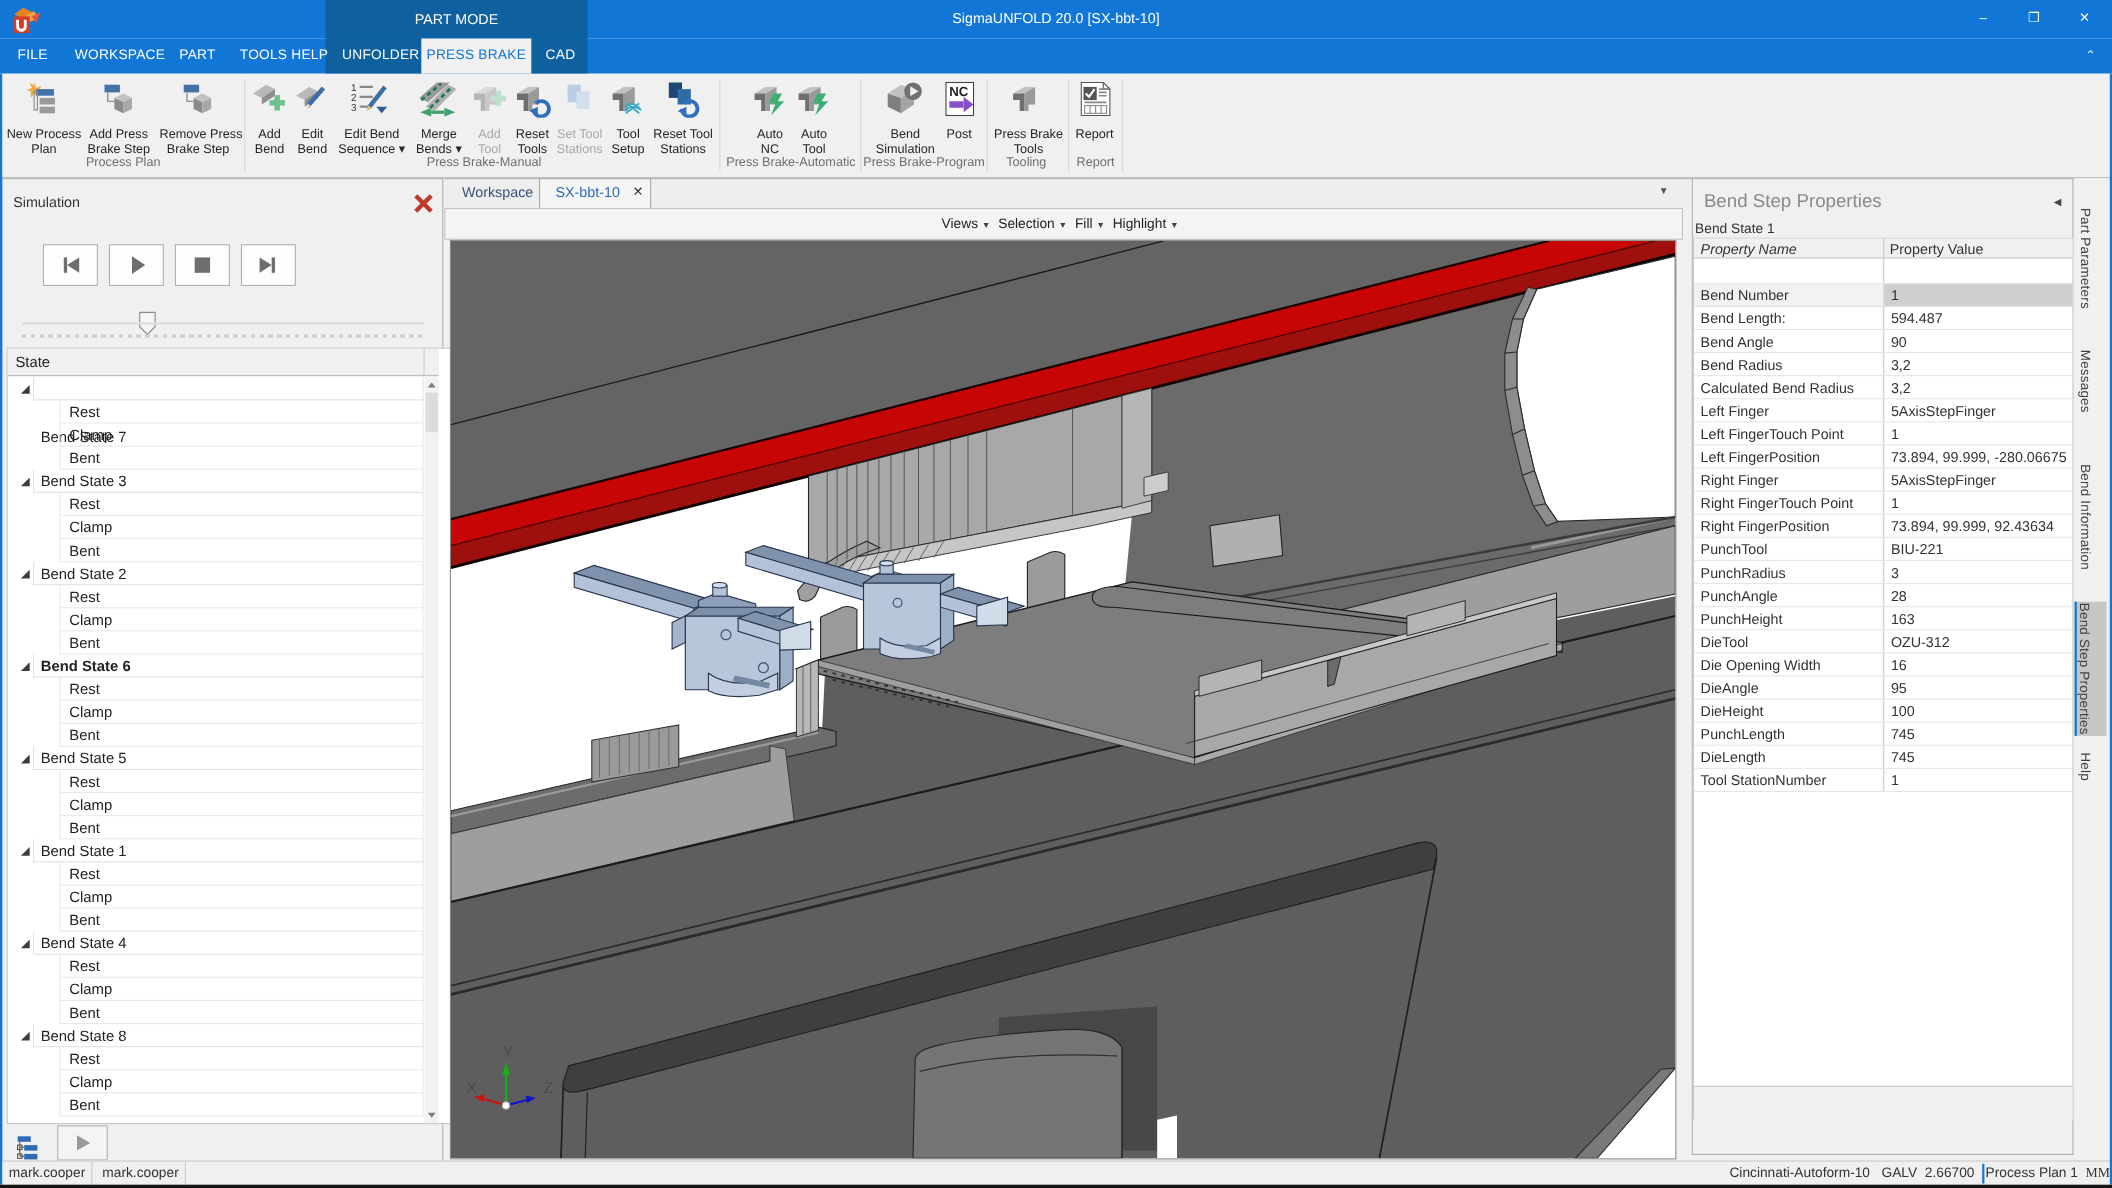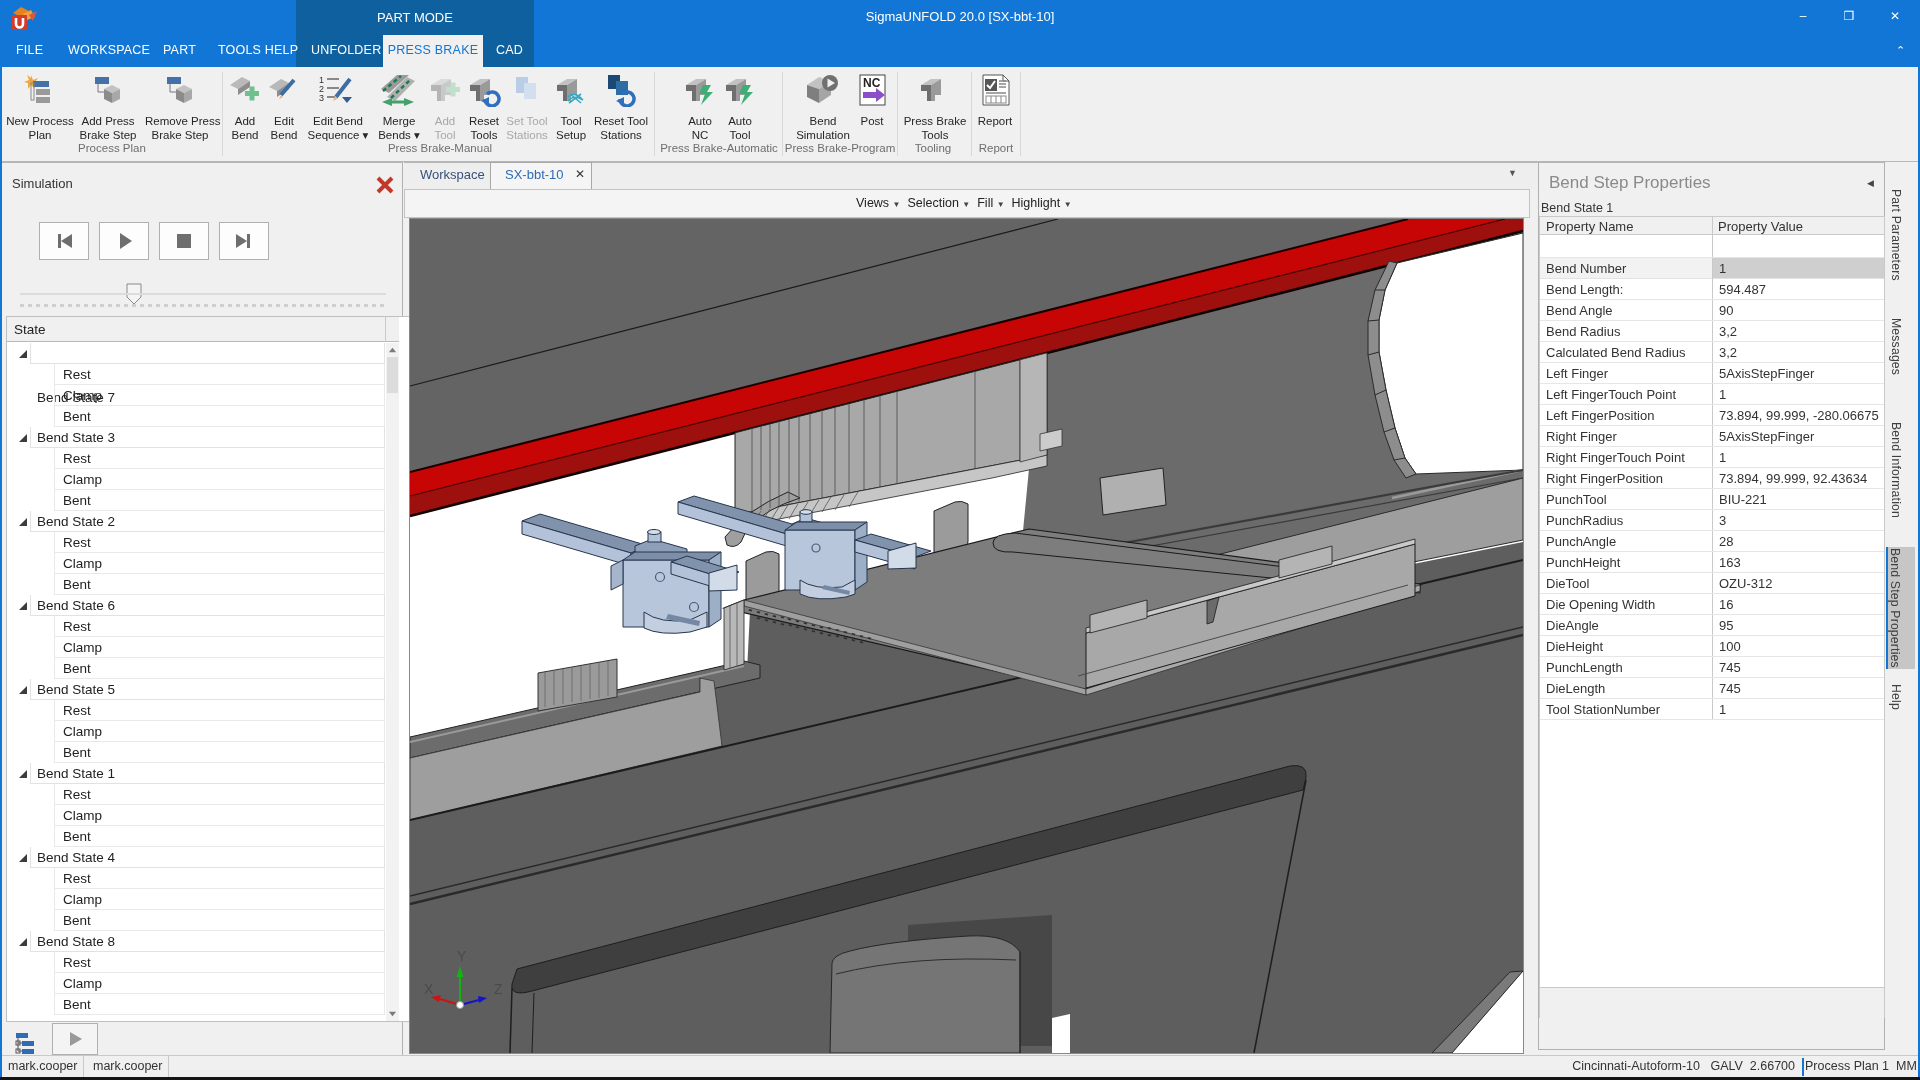--- a/index.html
+++ b/index.html
@@ -407,21 +407,21 @@
 <div style="position:absolute;left:47px;top:215px;width:331px;height:21px;border:1px solid #e9e9e9;border-top:none;"></div>
 <div style="position:absolute;left:56px;top:218px;font-size:13.5px;color:#222;">Rest</div>
 <div style="position:absolute;left:47px;top:236px;width:331px;height:21px;border:1px solid #e9e9e9;border-top:none;"></div>
 <div style="position:absolute;left:56px;top:239px;font-size:13.5px;color:#222;">Clamp</div>
 <div style="position:absolute;left:47px;top:257px;width:331px;height:21px;border:1px solid #e9e9e9;border-top:none;"></div>
 <div style="position:absolute;left:56px;top:260px;font-size:13.5px;color:#222;">Bent</div>
 <div style="position:absolute;left:23px;top:278px;width:355px;height:21px;border:1px solid #e2e2e2;border-top:none;"></div>
 <svg style="position:absolute;left:11px;top:284px;" width="10" height="10" viewBox="0 0 10 10">
         <polygon points="9,1 9,9 1,9" fill="#3c3c3c"></polygon>
       </svg>
-<div style="position:absolute;left:30px;top:281px;font-size:13.5px;color:#222;">Bend State 6</div>
+<div style="position:absolute;left:30px;top:281px;font-size:13.5px;color:#222;font-weight:bold;">Bend State 6</div>
 <div style="position:absolute;left:47px;top:299px;width:331px;height:21px;border:1px solid #e9e9e9;border-top:none;"></div>
 <div style="position:absolute;left:56px;top:302px;font-size:13.5px;color:#222;">Rest</div>
 <div style="position:absolute;left:47px;top:320px;width:331px;height:21px;border:1px solid #e9e9e9;border-top:none;"></div>
 <div style="position:absolute;left:56px;top:323px;font-size:13.5px;color:#222;">Clamp</div>
 <div style="position:absolute;left:47px;top:341px;width:331px;height:21px;border:1px solid #e9e9e9;border-top:none;"></div>
 <div style="position:absolute;left:56px;top:344px;font-size:13.5px;color:#222;">Bent</div>
 <div style="position:absolute;left:23px;top:362px;width:355px;height:21px;border:1px solid #e2e2e2;border-top:none;"></div>
 <svg style="position:absolute;left:11px;top:368px;" width="10" height="10" viewBox="0 0 10 10">
         <polygon points="9,1 9,9 1,9" fill="#3c3c3c"></polygon>
       </svg>
@@ -660,21 +660,21 @@
 </svg>
   </div>
 
 <div class="abs" id="rightpanel">
   <div class="abs" style="left:10px;top:10px;font-size:17px;color:#8a8a8a;">Bend Step Properties</div>
   <div class="abs" style="left:328px;top:15px;font-size:9px;color:#444;">◀</div>
   <div class="abs" style="left:2px;top:38px;font-size:12.5px;color:#333;">Bend State 1</div>
   <div class="abs" id="props-holder" style="left:0px;top:53px;">
       <div style="position:absolute;left:0;top:0;width:346px;height:802px;background:#fff;border:1px solid #c9c9c9;">
 <div style="position:absolute;left:0;top:0;width:344px;height:18px;background:#f0f0f0;border-bottom:1px solid #c9c9c9;"></div>
-<div style="position:absolute;left:6px;top:2px;font-size:13px;color:#333;">Property Name</div>
+<div style="position:absolute;left:6px;top:2px;font-size:13px;color:#333;font-style:italic;">Property Name</div>
 <div style="position:absolute;left:178px;top:2px;font-size:13px;color:#333;">Property Value</div>
 <div style="position:absolute;left:172px;top:0;width:1px;height:503px;background:#c9c9c9;"></div>
 <div style="position:absolute;left:0;top:19px;width:344px;height:22px;border-bottom:1px solid #e6e6e6;"></div>
 <div style="position:absolute;left:0;top:41px;width:172px;height:21px;background:#f2f2f2;border-bottom:1px solid #e2e2e2;"></div>
 <div style="position:absolute;left:173px;top:41px;width:171px;height:21px;background:#cfcfcf;border-bottom:1px solid #e2e2e2;"></div>
 <div style="position:absolute;left:6px;top:44px;font-size:13px;color:#333;">Bend Number</div>
 <div style="position:absolute;left:179px;top:44px;font-size:13px;color:#333;">1</div>
 <div style="position:absolute;left:0;top:62px;width:344px;height:21px;border-bottom:1px solid #e6e6e6;"></div>
 <div style="position:absolute;left:6px;top:65px;font-size:13px;color:#333;">Bend Length:</div>
 <div style="position:absolute;left:179px;top:65px;font-size:13px;color:#333;">594.487</div>
@@ -752,17 +752,17 @@
 </div>
 
 <div class="abs" id="statusbar">
   <div class="abs" style="left:8px;top:3px;">mark.cooper</div>
   <div class="abs" style="left:83px;top:0px;width:1px;height:22px;background:#c8c8c8;"></div>
   <div class="abs" style="left:93px;top:3px;">mark.cooper</div>
   <div class="abs" style="left:168px;top:0px;width:1px;height:22px;background:#c8c8c8;"></div>
   <div class="abs" style="left:1570px;top:3px;width:225px;text-align:right;">Cincinnati-Autoform-10&nbsp;&nbsp; GALV&nbsp; 2.66700</div>
   <div class="abs" style="left:1802px;top:2px;width:2px;height:18px;background:#1176d5;"></div>
   <div class="abs" style="left:1805px;top:3px;">Process Plan 1</div>
-  <div class="abs" style="left:1896px;top:3px;">MM</div>
+  <div class="abs" style="left:1896px;top:3px;font-family:Liberation Serif, serif;">MM</div>
 </div>
 <div class="abs" id="bottomedge"></div>
 <div class="abs" style="left:1918px;top:67px;width:2px;height:1010px;background:#1176d5;"></div>
 <div class="abs" style="left:0px;top:67px;width:2px;height:1010px;background:#1176d5;"></div>
 
 </body></html>

